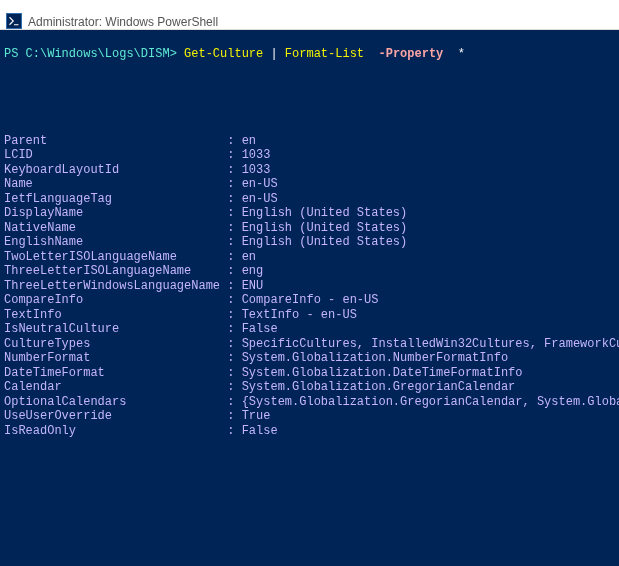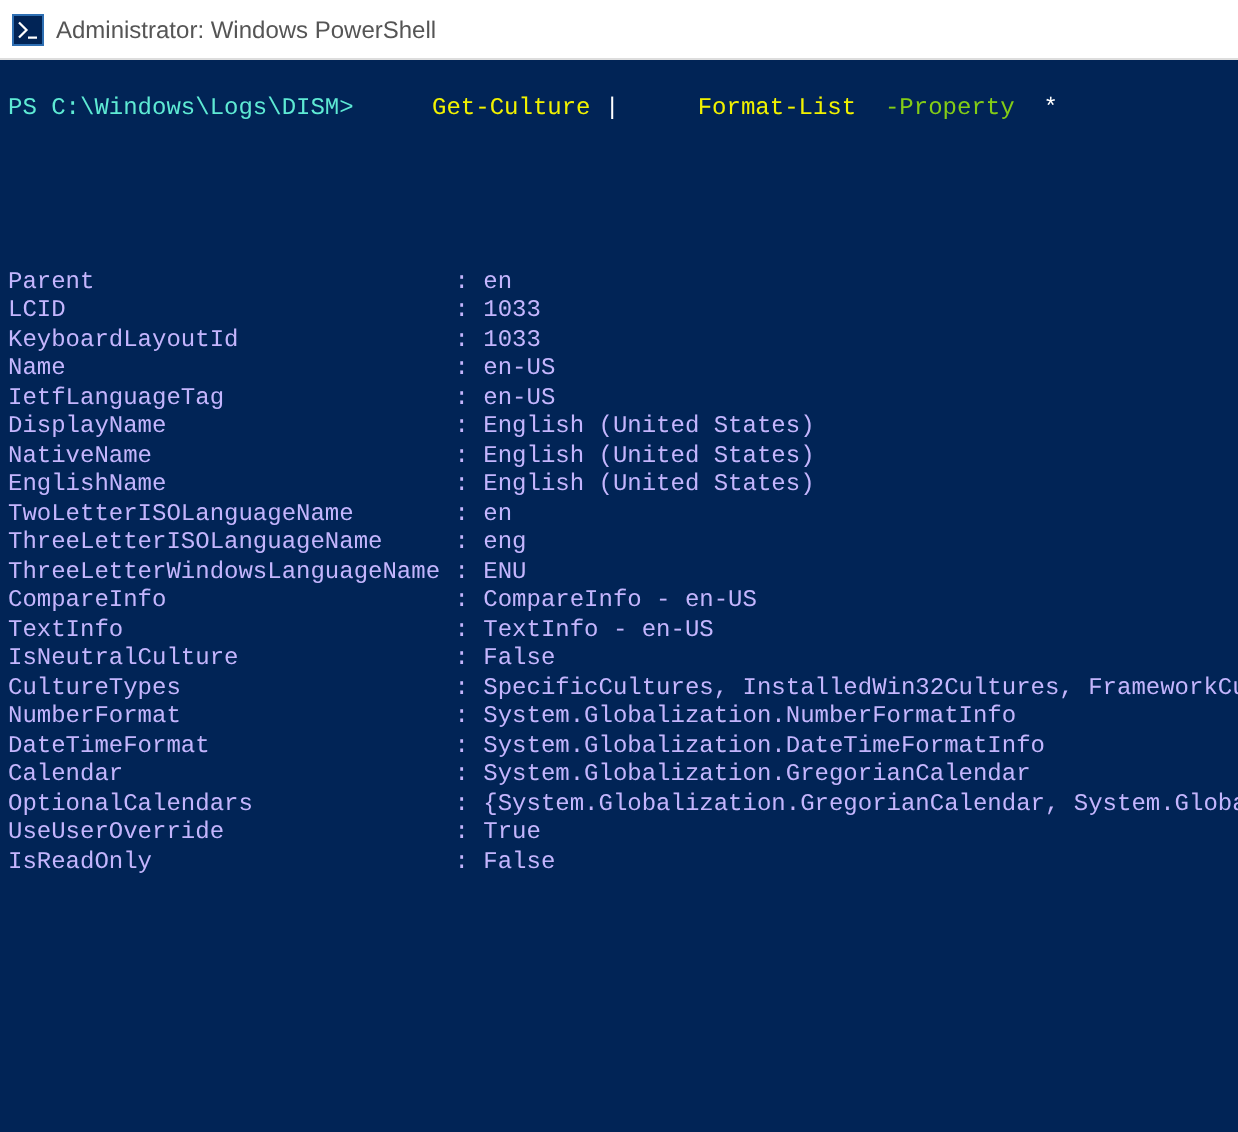--- a/index.html
+++ b/index.html
@@ -1,24 +1,24 @@
 <!DOCTYPE html>
 <html><head>
 <meta charset="utf-8">
 <style>
   * { margin: 0; padding: 0; box-sizing: border-box; }
   body { width: 619px; height: 566px; font-family: Consolas, 'Courier New', monospace; font-size: 12px; background: #fff; overflow: hidden; }
-  .titlebar { height: 30px; background: #fff; border-bottom: 1px solid #ddd; display: flex; align-items: center; padding: 0 6px; }
+  .titlebar { height: 30px; background: #fff; border-bottom: 1px solid #ddd; display: flex; align-items: flex-end; padding: 0 6px; }
   .ps-icon { width: 16px; height: 16px; background: #012456; border: 1px solid #2e6fb3; display: flex; align-items: center; justify-content: center; margin-right: 6px; }
   .ps-icon svg { width: 12px; height: 12px; }
   .title-text { color: #555; font-family: 'Segoe UI', sans-serif; font-size: 12px; }
   .terminal { background: #012456; color: #cccccc; padding: 2px 4px; height: 536px; overflow: hidden; line-height: 14.5px; white-space: pre; }
   .prompt { color: #5eead4; }
-  .cmd-yellow { color: #f2f200; margin-left: 32px; }
-  .cmd-grey { color: #84cc16; }
+  .cmd-yellow { color: #f2f200; }
+  .cmd-grey { color: #fca5a5; font-weight: bold; }
   .cmd-white { color: #ffffff; }
   .output { color: #c4b5fd; }
   .row { white-space: pre; }
 </style>
 </head>
 <body>
 
 <div class="titlebar">
   <span class="ps-icon">
     <svg viewBox="0 0 16 16">

